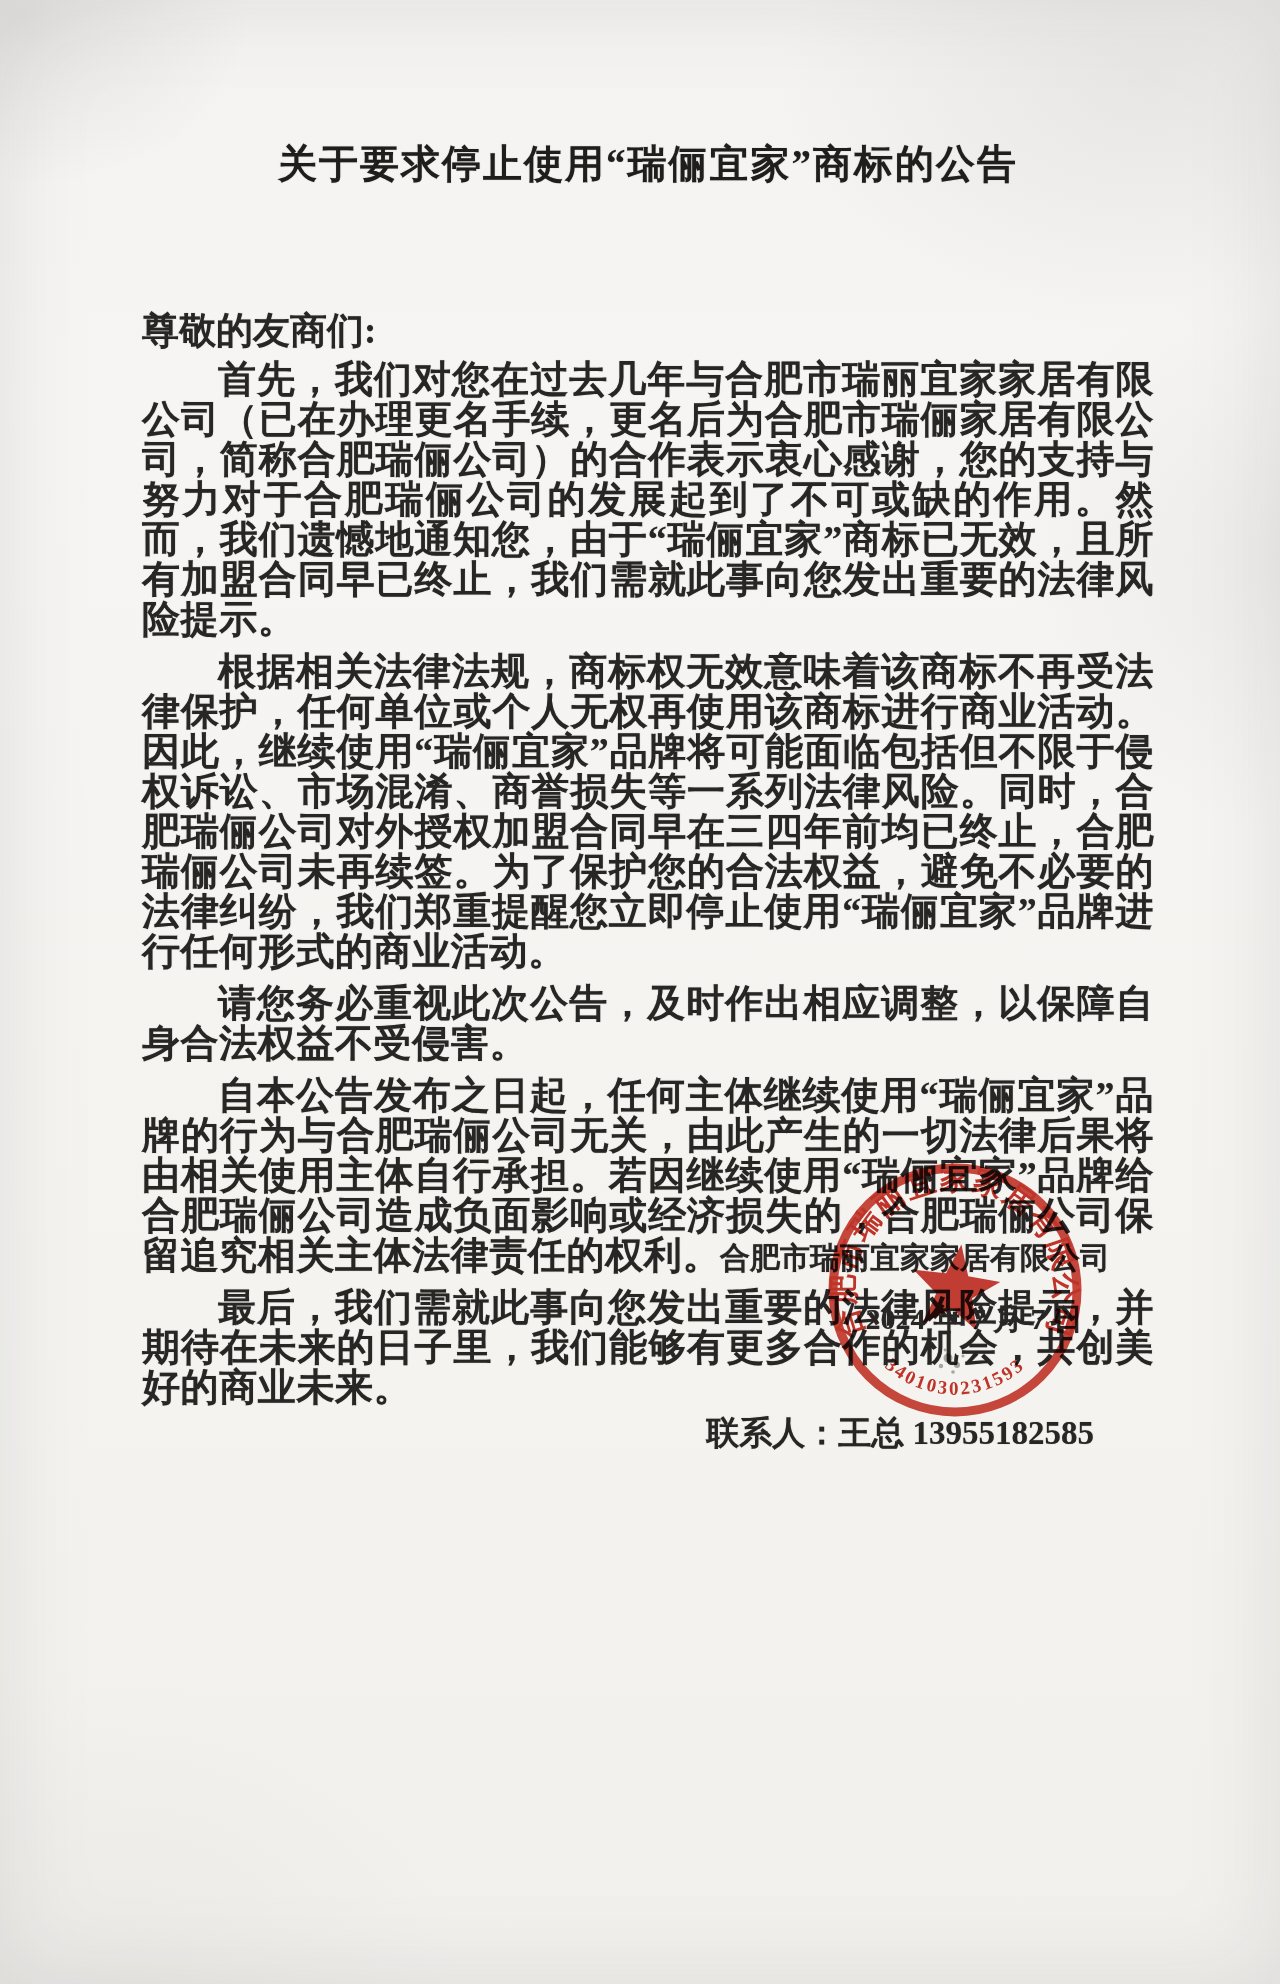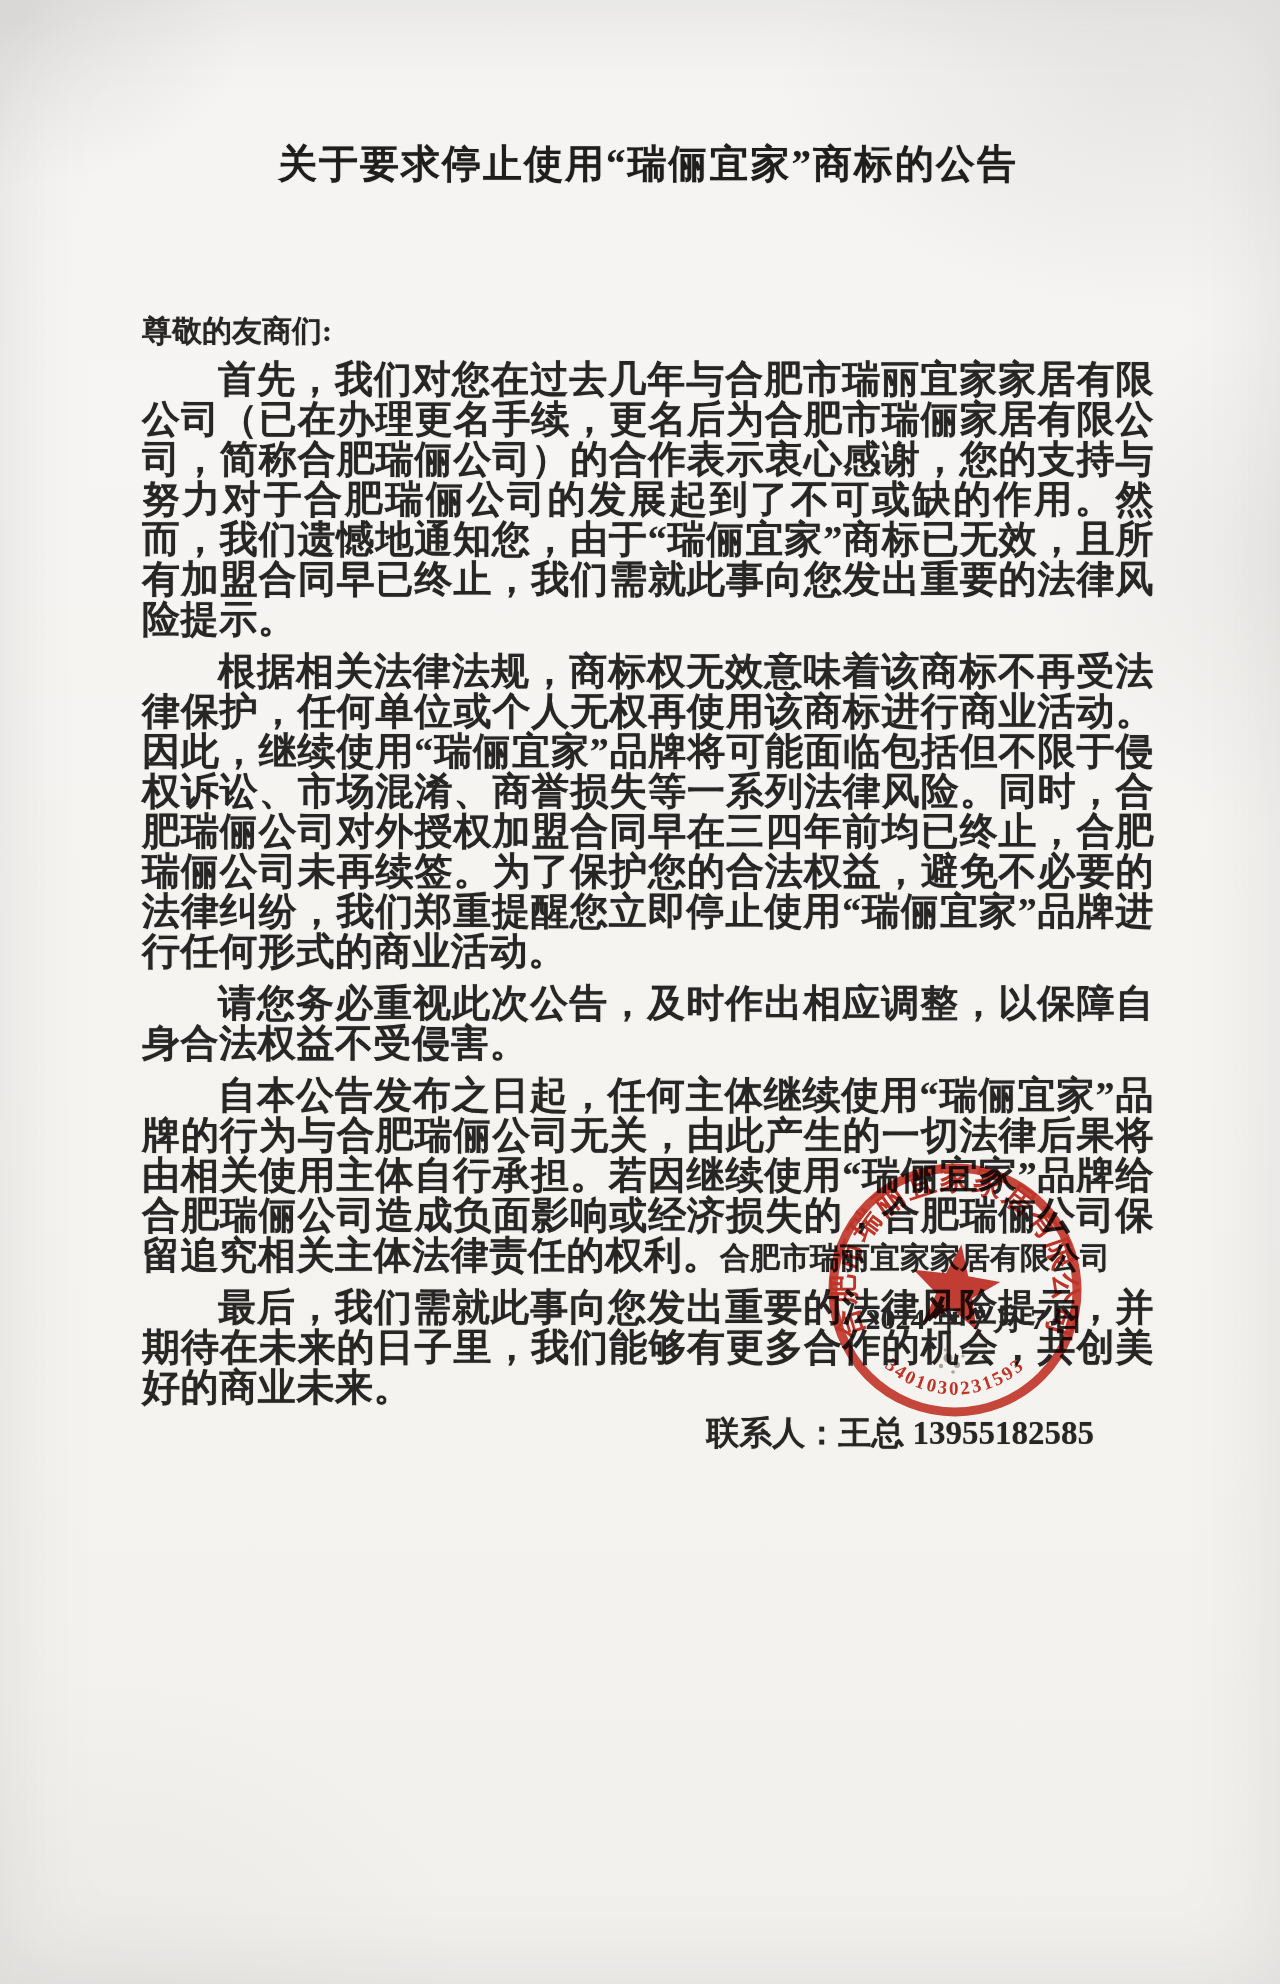--- a/index.html
+++ b/index.html
@@ -30,21 +30,21 @@
   }
   .doc-title {
     font-size: 39px;
     font-weight: 700;
     text-align: center;
     letter-spacing: 2px;
     margin: 0 0 120px 0;
     color: #1f1e1d;
   }
   .salutation {
-    font-size: 30px;
+    font-size: 37px;
     font-weight: 600;
     line-height: 40px;
     margin: 0 0 8px 0;
   }
   .para {
     font-size: 38px;
     font-weight: 600;
     line-height: 40px;
     letter-spacing: 0.6px;
     text-align: justify;

